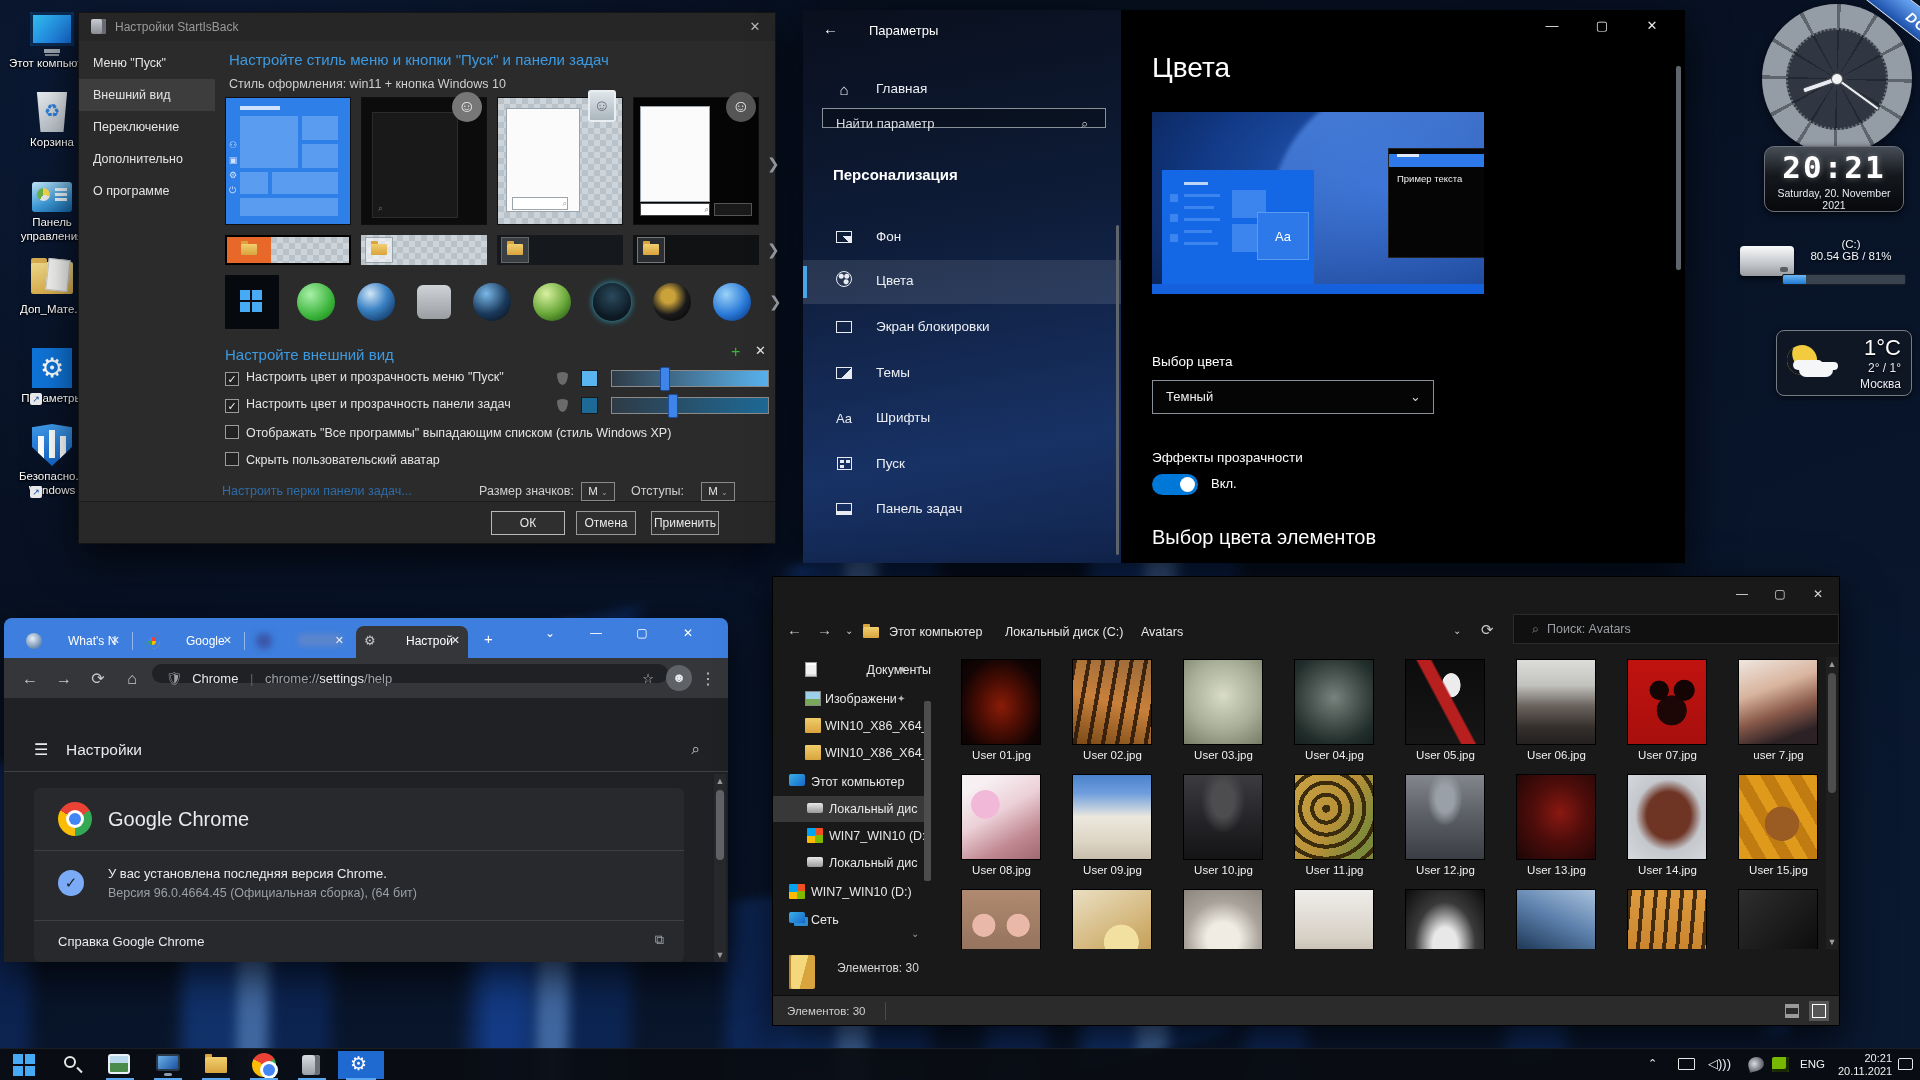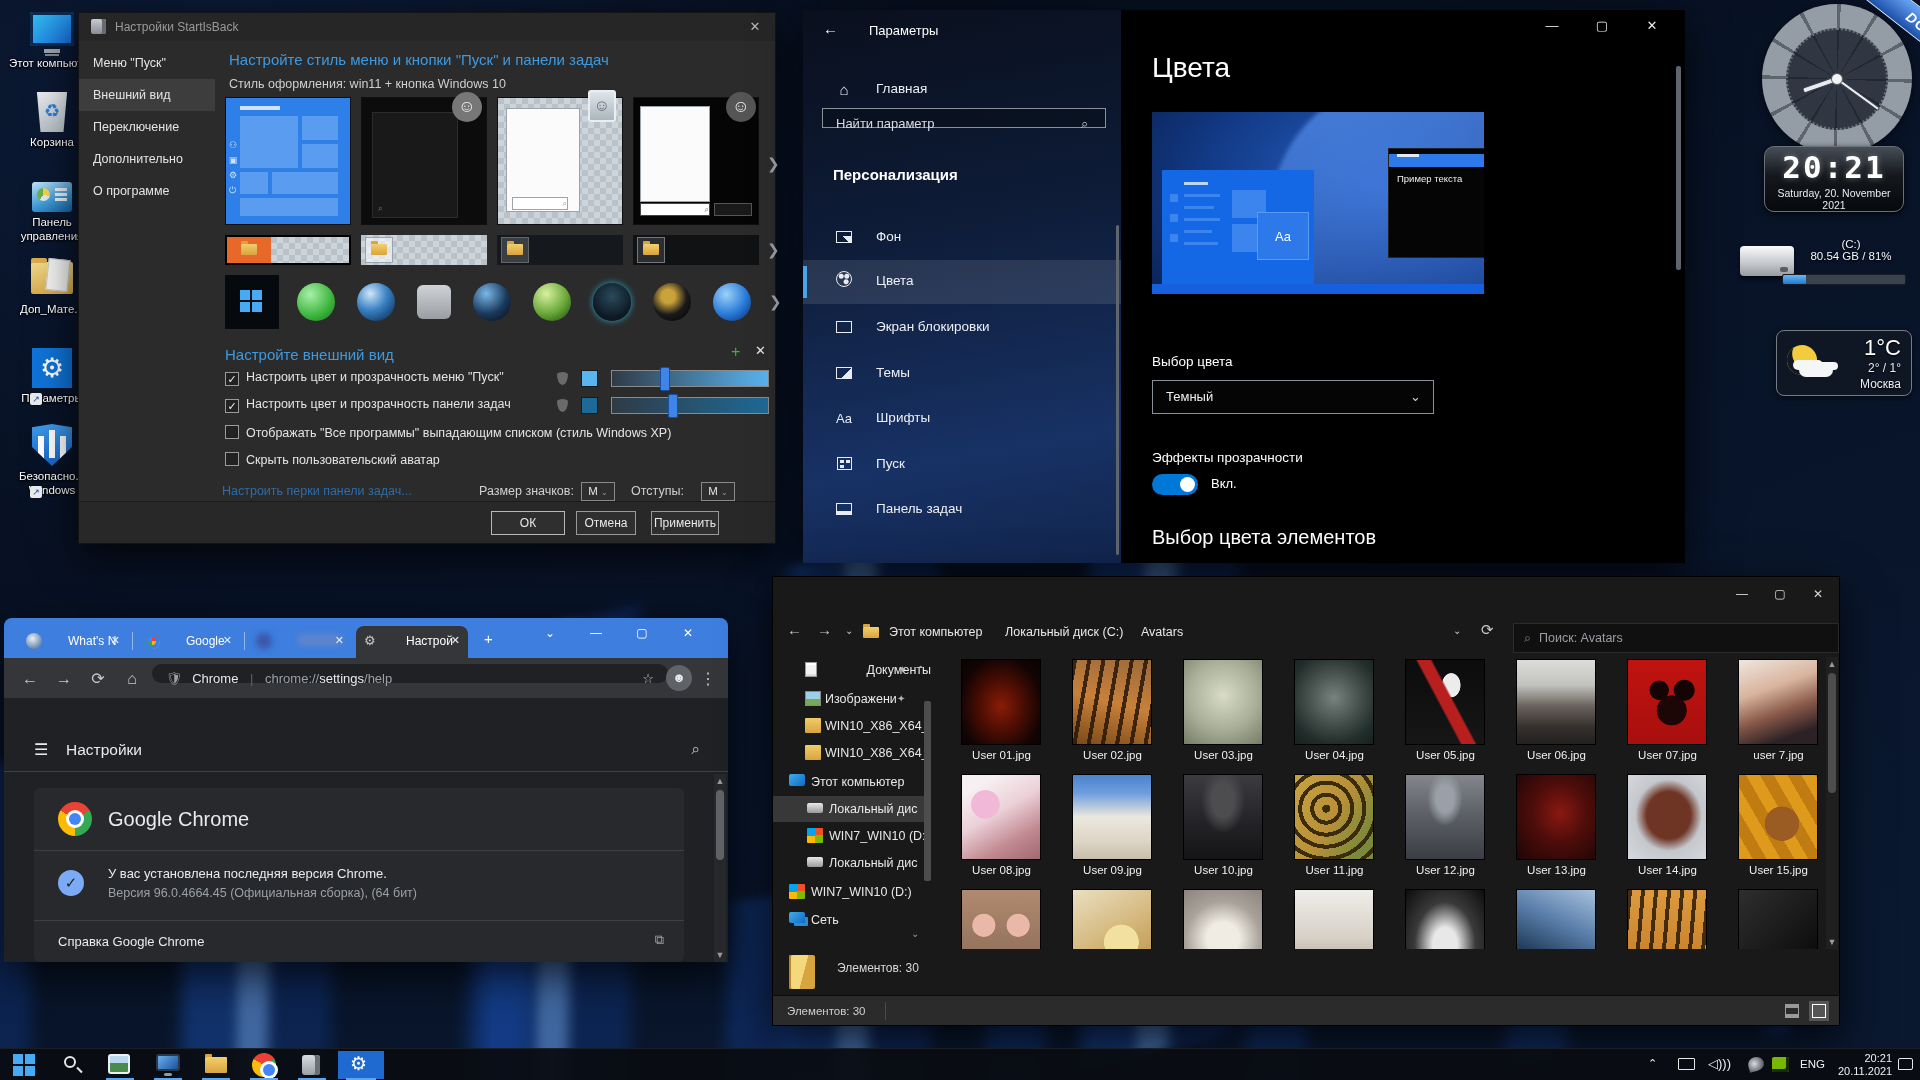--- a/index.html
+++ b/index.html
@@ -158,21 +158,21 @@
   .cscroll { position:absolute; right:2px; top:156px; width:12px; bottom:0; background:#28292c; }
   .cscroll .th { position:absolute; left:2px; width:8px; background:#5f6368; border-radius:4px; }
   .blurblob { filter:blur(3px); background:rgba(120,140,190,.55); border-radius:3px; }
 
   
   .exp { position:absolute; left:772px; top:576px; width:1068px; height:450px; background:#191919; border:1px solid #000; box-shadow:0 14px 40px rgba(0,0,0,.7); color:#e8e8e8; }
   .exp-ctrl { position:absolute; top:4px; width:34px; height:26px; color:#d8d8d8; text-align:center; line-height:26px; font-size:12px; }
   .exp-tool { position:absolute; left:0; top:34px; right:0; height:46px; }
   .exp-tool .nv { position:absolute; top:10px; color:#c8c8c8; font-size:15px; }
   .crumb { position:absolute; top:14px; color:#e8e8e8; font-size:12.5px; }
-  .exp-search { position:absolute; left:740px; top:12px; width:326px; height:30px; background:#101010; border:1px solid #2b2b2b; color:#9a9ea4; font-size:12.5px; line-height:28px; }
+  .exp-search { position:absolute; left:740px; top:3px; width:326px; height:30px; background:#101010; border:1px solid #2b2b2b; color:#9a9ea4; font-size:12.5px; line-height:28px;padding-left:8px; }
   .exp-side { position:absolute; left:0; top:80px; width:162px; bottom:76px; overflow:hidden; }
   .srow { position:absolute; left:0; width:158px; height:26px; font-size:12.5px; color:#e8e8e8; line-height:26px; }
   .srow.sel { background:#383838; }
   .si { position:absolute; top:5px; width:16px; height:15px; }
   .si-doc { background:#f2f2f2; border:1px solid #999; width:12px; height:15px; box-shadow:inset 0 3px 0 -1px #fff, inset 0 -2px 0 #ddd; }
   .si-img { background:linear-gradient(180deg,#9ecfe8 55%,#7aa85a 55%); border:1px solid #888; }
   .si-fld { background:linear-gradient(180deg,#f0cd6a,#d8a43e); border-radius:1px; }
   .si-mon { background:linear-gradient(135deg,#3bb0e8,#1468c8); border-radius:2px; height:12px; }
   .si-disk { background:linear-gradient(180deg,#e8e8e8,#9a9a9a); border-radius:2px; height:10px; margin-top:2px; }
   .si-win { background:conic-gradient(#f25022 0 25%, #7fba00 0 50%, #ffb900 0 75%, #00a4ef 0); border-radius:1px; }

